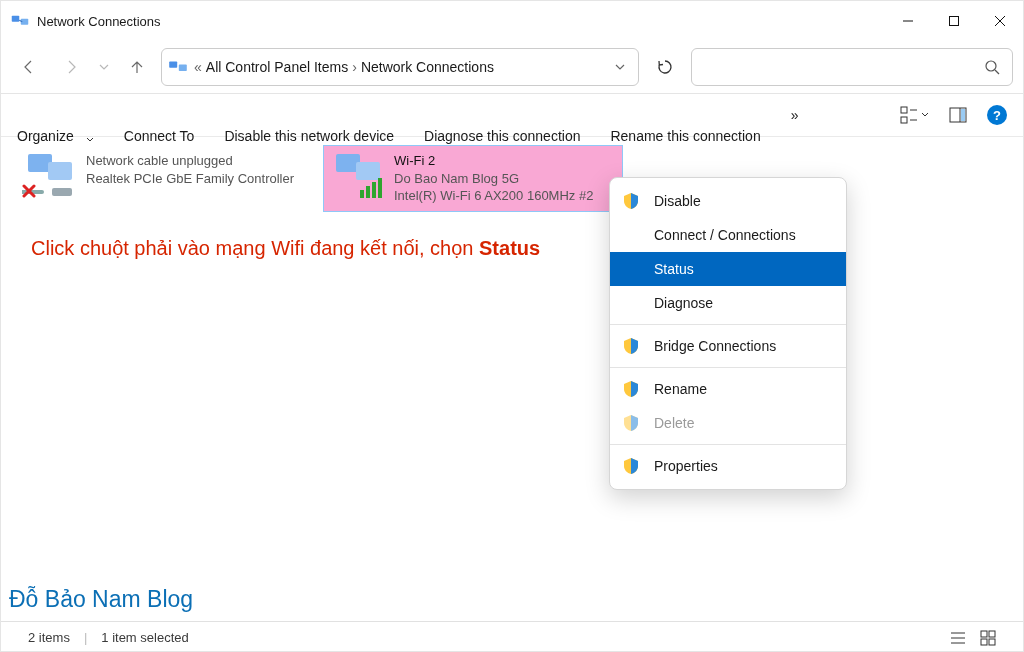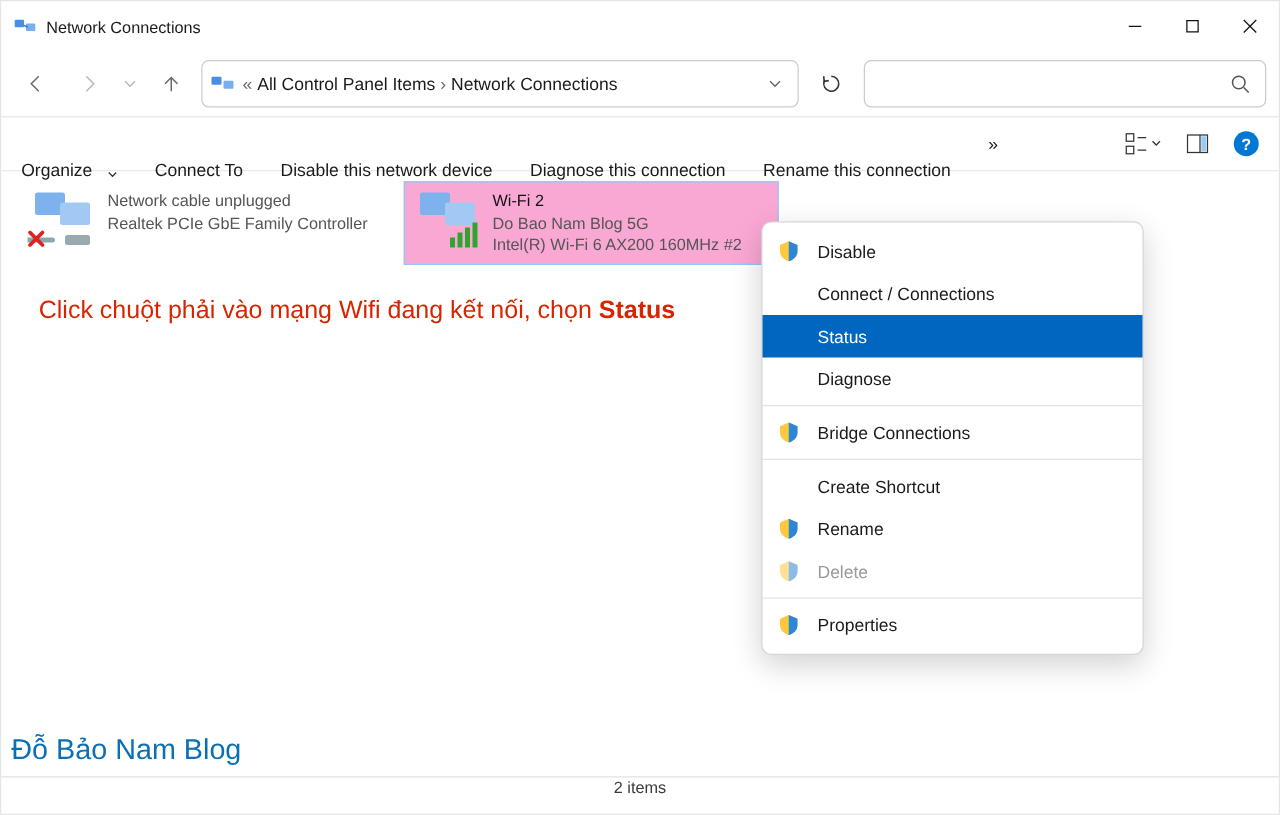--- a/index.html
+++ b/index.html
@@ -42,29 +42,29 @@
   .adapter.selected { background: #f9a8d4; border-color: #8fc8f8; }
   .adapter-icon { width: 56px; height: 48px; }
   .adapter-text { font-size: 13px; line-height: 1.35; color: #111; }
   .adapter-text .sub { color: #555; }
 
   .annotation { position: absolute; left: 30px; top: 100px; color: #d62500; font-size: 20px; }
   .annotation strong { font-weight: 700; }
   .watermark { position: absolute; left: 8px; bottom: 8px; color: #0b6fb5; font-size: 23px; }
 
   
-  .ctxmenu { position: absolute; left: 608px; top: 40px; width: 306px; background: #fff; border: 1px solid #d6d6d6; border-radius: 8px; box-shadow: 0 8px 24px rgba(0,0,0,0.18); padding: 6px 0; }
+  .ctxmenu { position: absolute; left: 608px; top: 40px; width: 238px; background: #fff; border: 1px solid #d6d6d6; border-radius: 8px; box-shadow: 0 8px 24px rgba(0,0,0,0.18); padding: 6px 0; }
   .ctx-item { height: 34px; display: flex; align-items: center; padding-left: 44px; font-size: 14px; position: relative; color: #1a1a1a; }
   .ctx-item.selected { background: #0067c0; color: #fff; }
   .ctx-item.disabled { color: #9a9a9a; }
   .ctx-sep { height: 1px; background: #e3e3e3; margin: 4px 0; }
   .ctx-shield { position: absolute; left: 12px; }
 
   
-  .statusbar { height: 32px; border-top: 1px solid #e1e1e1; display: flex; align-items: center; padding: 0 27px; font-size: 13px; color: #3a3a3a; gap: 14px; flex-direction: column; }
+  .statusbar { height: 32px; border-top: 1px solid #e1e1e1; display: flex; align-items: center; padding: 0 27px; font-size: 13px; color: #3a3a3a; gap: 14px; }
   .statusbar .spacer { flex: 1; }
   .sbicon { width: 16px; height: 16px; }
 </style>
 </head>
 <body>
 
 <div class="titlebar">
   <svg class="titlebar-icon" viewBox="0 0 24 20">
     <rect x="1" y="3" width="10" height="8" rx="1" fill="#4a8fe7"></rect>
     <rect x="13" y="7" width="10" height="8" rx="1" fill="#76b0ef"></rect>
@@ -238,23 +238,20 @@
       </div>
     <div class="ctx-sep"></div>
     <div class="ctx-item">
       <svg class="ctx-shield" width="18" height="18" viewBox="0 0 18 18">
           <path d="M9 1 L16 4 V9 C16 13 13 16 9 17 C5 16 2 13 2 9 V4 Z" fill="#ffc83d"></path>
           <path d="M9 1 L16 4 V9 C16 13 13 16 9 17 Z" fill="#2b88d8"></path>
         </svg>
       <span>Bridge Connections</span>
     </div>
     <div class="ctx-sep"></div>
-    <div class="ctx-item">
-        <span>Create Shortcut</span>
-      </div>
     <div class="ctx-item">
       <svg class="ctx-shield" width="18" height="18" viewBox="0 0 18 18">
           <path d="M9 1 L16 4 V9 C16 13 13 16 9 17 C5 16 2 13 2 9 V4 Z" fill="#ffc83d"></path>
           <path d="M9 1 L16 4 V9 C16 13 13 16 9 17 Z" fill="#2b88d8"></path>
         </svg>
       <span>Rename</span>
     </div>
     <div class="ctx-item disabled">
       <svg class="ctx-shield" width="18" height="18" viewBox="0 0 18 18" style="opacity:.55">
           <path d="M9 1 L16 4 V9 C16 13 13 16 9 17 C5 16 2 13 2 9 V4 Z" fill="#ffc83d"></path>

